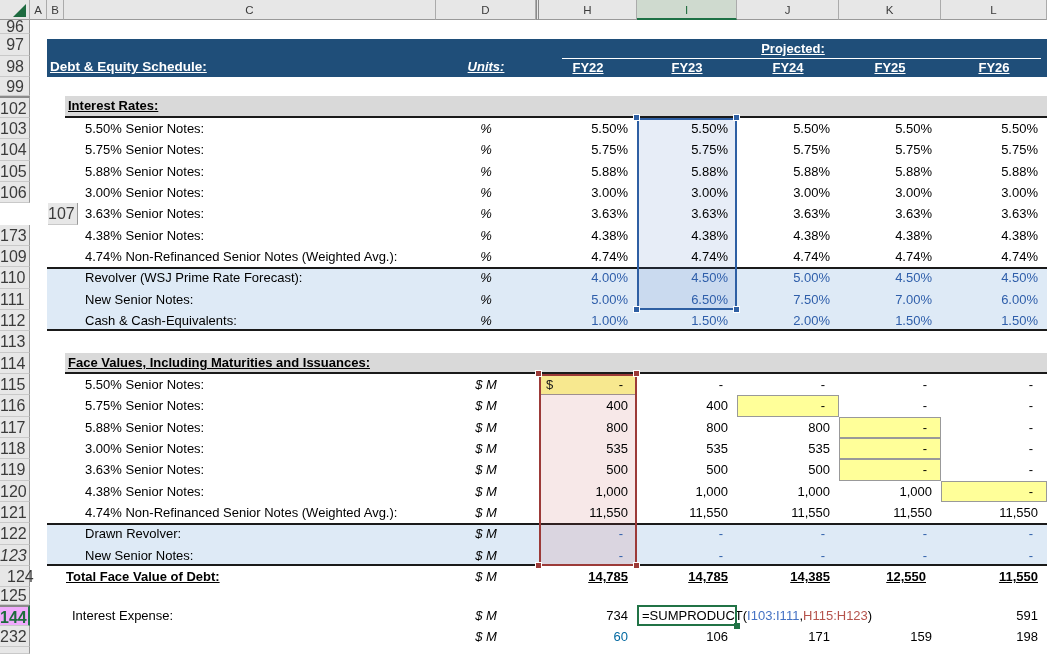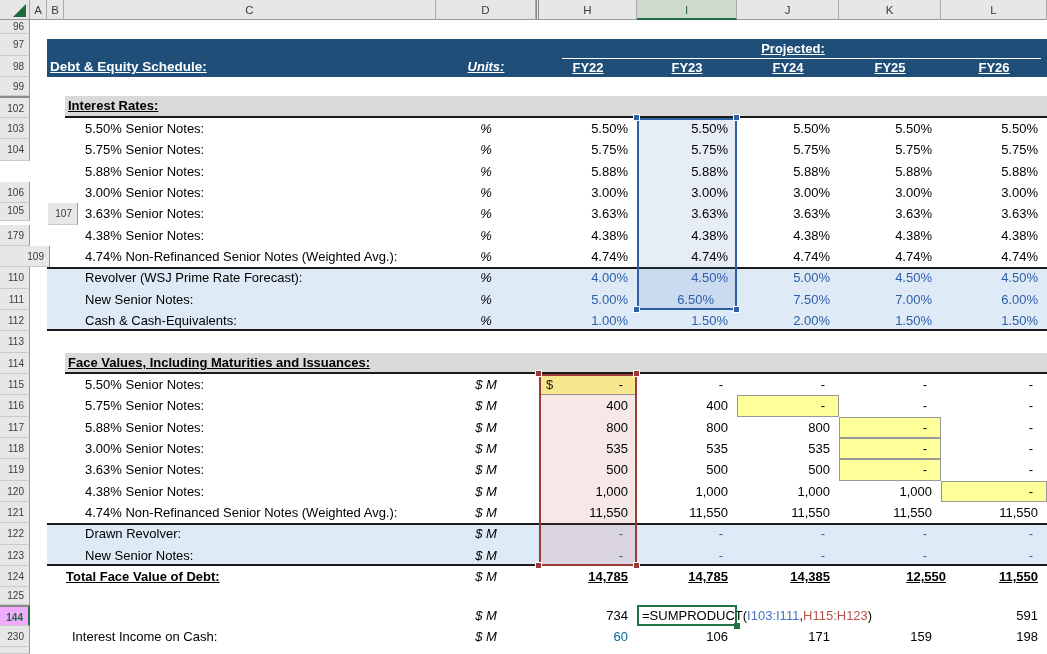--- a/index.html
+++ b/index.html
@@ -8,21 +8,21 @@
   .abs{position:absolute;box-sizing:border-box;white-space:nowrap;}
   .r{text-align:right;}
   .c{text-align:center;}
   .b{font-weight:bold;text-decoration:underline;}
   .i{font-style:italic;}
   .w{color:#fff;}
   .colhdr{background:#E7E7E7;border-right:1px solid #ABABAB;border-bottom:1px solid #999;
           color:#3b3b3b;font-size:11.5px;text-align:center;}
   .colhdr-active{background:#CFDACF;border-bottom:2px solid #1E7145;color:#1E6B3C;}
   .rowhdr{background:#E7E7E7;border-right:1px solid #999;border-bottom:1px solid #C9C9C9;
-          color:#3b3b3b;font-size:10px;text-align:right;padding-right:5px;}
+          color:#3b3b3b;font-size:16px;text-align:right;padding-right:5px;}
   .rowhdr-active{background:#f0abfc;color:#1E6B3C;font-weight:bold;border-right:2px solid #217346;}
 </style>
 </head>
 <body>
 
 <div id="sheet">
     <div class="abs " style="left: 47px; top: 39px; width: 1000px; height: 38px; line-height: 38px; background: rgb(31, 78, 121);"></div>
     <div class="abs " style="left: 562px; top: 58px; width: 479px; height: 0px; line-height: 0px; border-top: 1.5px solid rgb(255, 255, 255);"></div>
     <div class="abs " style="left: 65px; top: 96px; width: 982px; height: 22px; line-height: 22px; background: rgb(217, 217, 217); border-bottom: 2px solid rgb(26, 26, 26);"></div>
     <div class="abs " style="left: 65px; top: 353px; width: 982px; height: 21px; line-height: 21px; background: rgb(217, 217, 217); border-bottom: 2px solid rgb(26, 26, 26);"></div>
@@ -98,21 +98,21 @@
     <div class="abs " style="left: 85px; top: 267px; width: 350px; height: 22px; line-height: 22px;">Revolver (WSJ Prime Rate Forecast):</div>
     <div class="abs i c" style="left: 436px; top: 267px; width: 100px; height: 22px; line-height: 22px;">%</div>
     <div class="abs r" style="left: 539px; top: 267px; width: 98px; height: 22px; line-height: 22px; padding-right: 9px; color: rgb(46, 94, 170);">4.00%</div>
     <div class="abs r" style="left: 637px; top: 267px; width: 100px; height: 22px; line-height: 22px; padding-right: 9px; color: rgb(46, 94, 170);">4.50%</div>
     <div class="abs r" style="left: 737px; top: 267px; width: 102px; height: 22px; line-height: 22px; padding-right: 9px; color: rgb(46, 94, 170);">5.00%</div>
     <div class="abs r" style="left: 839px; top: 267px; width: 102px; height: 22px; line-height: 22px; padding-right: 9px; color: rgb(46, 94, 170);">4.50%</div>
     <div class="abs r" style="left: 941px; top: 267px; width: 106px; height: 22px; line-height: 22px; padding-right: 9px; color: rgb(46, 94, 170);">4.50%</div>
     <div class="abs " style="left: 85px; top: 289px; width: 350px; height: 21px; line-height: 21px;">New Senior Notes:</div>
     <div class="abs i c" style="left: 436px; top: 289px; width: 100px; height: 21px; line-height: 21px;">%</div>
     <div class="abs r" style="left: 539px; top: 289px; width: 98px; height: 21px; line-height: 21px; padding-right: 9px; color: rgb(46, 94, 170);">5.00%</div>
-    <div class="abs r" style="left: 637px; top: 289px; width: 100px; height: 21px; line-height: 21px; padding-right: 23px; color: rgb(46, 94, 170);">6.50%</div>
+    <div class="abs r" style="left: 637px; top: 289px; width: 100px; height: 21px; line-height: 21px; padding-right: 9px; color: rgb(46, 94, 170);">6.50%</div>
     <div class="abs r" style="left: 737px; top: 289px; width: 102px; height: 21px; line-height: 21px; padding-right: 9px; color: rgb(46, 94, 170);">7.50%</div>
     <div class="abs r" style="left: 839px; top: 289px; width: 102px; height: 21px; line-height: 21px; padding-right: 9px; color: rgb(46, 94, 170);">7.00%</div>
     <div class="abs r" style="left: 941px; top: 289px; width: 106px; height: 21px; line-height: 21px; padding-right: 9px; color: rgb(46, 94, 170);">6.00%</div>
     <div class="abs " style="left: 85px; top: 310px; width: 350px; height: 21px; line-height: 21px;">Cash &amp; Cash-Equivalents:</div>
     <div class="abs i c" style="left: 436px; top: 310px; width: 100px; height: 21px; line-height: 21px;">%</div>
     <div class="abs r" style="left: 539px; top: 310px; width: 98px; height: 21px; line-height: 21px; padding-right: 9px; color: rgb(46, 94, 170);">1.00%</div>
     <div class="abs r" style="left: 637px; top: 310px; width: 100px; height: 21px; line-height: 21px; padding-right: 9px; color: rgb(46, 94, 170);">1.50%</div>
     <div class="abs r" style="left: 737px; top: 310px; width: 102px; height: 21px; line-height: 21px; padding-right: 9px; color: rgb(46, 94, 170);">2.00%</div>
     <div class="abs r" style="left: 839px; top: 310px; width: 102px; height: 21px; line-height: 21px; padding-right: 9px; color: rgb(46, 94, 170);">1.50%</div>
     <div class="abs r" style="left: 941px; top: 310px; width: 106px; height: 21px; line-height: 21px; padding-right: 9px; color: rgb(46, 94, 170);">1.50%</div>
@@ -178,26 +178,26 @@
     <div class="abs r" style="left: 539px; top: 545px; width: 98px; height: 21px; line-height: 21px; padding-right: 14px; color: rgb(46, 94, 170);">-</div>
     <div class="abs r" style="left: 637px; top: 545px; width: 100px; height: 21px; line-height: 21px; padding-right: 14px; color: rgb(46, 94, 170);">-</div>
     <div class="abs r" style="left: 737px; top: 545px; width: 102px; height: 21px; line-height: 21px; padding-right: 14px; color: rgb(46, 94, 170);">-</div>
     <div class="abs r" style="left: 839px; top: 545px; width: 102px; height: 21px; line-height: 21px; padding-right: 14px; color: rgb(46, 94, 170);">-</div>
     <div class="abs r" style="left: 941px; top: 545px; width: 106px; height: 21px; line-height: 21px; padding-right: 14px; color: rgb(46, 94, 170);">-</div>
     <div class="abs b" style="left: 66px; top: 566px; width: 350px; height: 21px; line-height: 21px;">Total Face Value of Debt:</div>
     <div class="abs i c" style="left: 436px; top: 566px; width: 100px; height: 21px; line-height: 21px;">$ M</div>
     <div class="abs r b" style="left: 539px; top: 566px; width: 98px; height: 21px; line-height: 21px; padding-right: 9px; color: rgb(0, 0, 0);">14,785</div>
     <div class="abs r b" style="left: 637px; top: 566px; width: 100px; height: 21px; line-height: 21px; padding-right: 9px; color: rgb(0, 0, 0);">14,785</div>
     <div class="abs r b" style="left: 737px; top: 566px; width: 102px; height: 21px; line-height: 21px; padding-right: 9px; color: rgb(0, 0, 0);">14,385</div>
-    <div class="abs r b" style="left: 853px; top: 566px; width: 102px; height: 21px; line-height: 21px; padding-right: 9px; color: rgb(0, 0, 0);">12,550</div>
+    <div class="abs r b" style="left: 833px; top: 566px; width: 102px; height: 21px; line-height: 21px; padding-right: 9px; color: rgb(0, 0, 0);">12,550</div>
     <div class="abs r b" style="left: 941px; top: 566px; width: 106px; height: 21px; line-height: 21px; padding-right: 9px; color: rgb(0, 0, 0);">11,550</div>
+    <div class="abs " style="left: 72px; top: 605px; width: 350px; height: 21px; line-height: 21px;">Interest Expense:</div>
     <div class="abs i c" style="left: 436px; top: 605px; width: 100px; height: 21px; line-height: 21px;">$ M</div>
     <div class="abs r" style="left: 539px; top: 605px; width: 98px; height: 21px; line-height: 21px; padding-right: 9px; color: rgb(0, 0, 0);">734</div>
     <div class="abs r" style="left: 941px; top: 605px; width: 106px; height: 21px; line-height: 21px; padding-right: 9px; color: rgb(0, 0, 0);">591</div>
-    <div class="abs " style="left: 72px; top: 626px; width: 350px; height: 21px; line-height: 21px;">Interest Income on Cash:</div>
     <div class="abs i c" style="left: 436px; top: 626px; width: 100px; height: 21px; line-height: 21px;">$ M</div>
     <div class="abs r" style="left: 539px; top: 626px; width: 98px; height: 21px; line-height: 21px; padding-right: 9px; color: #0369a1;">60</div>
     <div class="abs r" style="left: 637px; top: 626px; width: 100px; height: 21px; line-height: 21px; padding-right: 9px; color: rgb(0, 0, 0);">106</div>
     <div class="abs r" style="left: 737px; top: 626px; width: 102px; height: 21px; line-height: 21px; padding-right: 9px; color: rgb(0, 0, 0);">171</div>
     <div class="abs r" style="left: 839px; top: 626px; width: 102px; height: 21px; line-height: 21px; padding-right: 9px; color: rgb(0, 0, 0);">159</div>
     <div class="abs r" style="left: 941px; top: 626px; width: 106px; height: 21px; line-height: 21px; padding-right: 9px; color: rgb(0, 0, 0);">198</div>
     <div class="abs " style="left: 640px; top: 606px; width: 218px; height: 19px; line-height: 19px; background: rgb(255, 255, 255);"></div>
     <div class="abs " style="left: 642px; top: 606px; width: 216px; height: 19px; line-height: 19px; overflow: visible;"><span style="color: rgb(0, 0, 0);">=SUMPRODUCT(</span><span style="color: rgb(68, 114, 196);">I103:I111</span><span style="color: rgb(0, 0, 0);">,</span><span style="color: rgb(181, 83, 76);">H115:H123</span><span style="color: rgb(0, 0, 0);">)</span></div>
     <div class="abs " style="left: 637px; top: 605px; width: 100px; height: 21px; line-height: 21px; border: 2px solid rgb(33, 115, 70); background: transparent;"></div>
     <div class="abs " style="left: 734px; top: 623px; width: 6px; height: 6px; line-height: 6px; background: rgb(33, 115, 70);"></div>
@@ -223,37 +223,37 @@
     <div class="abs colhdr" style="left: 839px; top: 0px; width: 102px; height: 20px; line-height: 20px;">K</div>
     <div class="abs colhdr" style="left: 941px; top: 0px; width: 106px; height: 20px; line-height: 20px;">L</div>
     <div class="abs " style="left: 536px; top: 0px; width: 3px; height: 20px; line-height: 20px; background: rgb(231, 231, 231); border-left: 1px solid rgb(138, 138, 138); border-right: 1px solid rgb(138, 138, 138); border-bottom: 1px solid rgb(153, 153, 153);"></div>
     <div class="abs rowhdr" style="left: 0px; top: 20px; width: 30px; height: 14px; line-height: 14px;">96</div>
     <div class="abs rowhdr" style="left: 0px; top: 34px; width: 30px; height: 22px; line-height: 22px;">97</div>
     <div class="abs rowhdr" style="left: 0px; top: 56px; width: 30px; height: 21px; line-height: 21px;">98</div>
     <div class="abs rowhdr" style="left: 0px; top: 77px; width: 30px; height: 19px; line-height: 19px;">99</div>
     <div class="abs rowhdr" style="left: 0px; top: 96px; width: 30px; height: 22px; line-height: 22px; border-top: 2px solid rgb(138, 138, 138);">102</div>
     <div class="abs rowhdr" style="left: 0px; top: 118px; width: 30px; height: 21px; line-height: 21px;">103</div>
     <div class="abs rowhdr" style="left: 0px; top: 139px; width: 30px; height: 22px; line-height: 22px;">104</div>
-    <div class="abs rowhdr" style="left: 0px; top: 161px; width: 30px; height: 21px; line-height: 21px; margin-top: 39px;">105</div>
+    <div class="abs rowhdr" style="left: 0px; top: 161px; width: 30px; height: 21px; line-height: 21px;">105</div>
     <div class="abs rowhdr" style="left: 0px; top: 182px; width: 30px; height: 21px; line-height: 21px;">106</div>
     <div class="abs rowhdr" style="left: 0px; top: 203px; width: 30px; height: 22px; line-height: 22px; margin-left: 48px;">107</div>
-    <div class="abs rowhdr" style="left: 0px; top: 225px; width: 30px; height: 21px; line-height: 21px;">179</div>
-    <div class="abs rowhdr" style="left: 0px; top: 246px; width: 50px; height: 21px; line-height: 21px;">109</div>
+    <div class="abs rowhdr" style="left: 0px; top: 225px; width: 30px; height: 21px; line-height: 21px;">173</div>
+    <div class="abs rowhdr" style="left: 0px; top: 246px; width: 30px; height: 21px; line-height: 21px;">109</div>
     <div class="abs rowhdr" style="left: 0px; top: 267px; width: 30px; height: 22px; line-height: 22px;">110</div>
     <div class="abs rowhdr" style="left: 0px; top: 289px; width: 30px; height: 21px; line-height: 21px;">111</div>
     <div class="abs rowhdr" style="left: 0px; top: 310px; width: 30px; height: 21px; line-height: 21px;">112</div>
     <div class="abs rowhdr" style="left: 0px; top: 331px; width: 30px; height: 22px; line-height: 22px;">113</div>
     <div class="abs rowhdr" style="left: 0px; top: 353px; width: 30px; height: 21px; line-height: 21px;">114</div>
     <div class="abs rowhdr" style="left: 0px; top: 374px; width: 30px; height: 21px; line-height: 21px;">115</div>
     <div class="abs rowhdr" style="left: 0px; top: 395px; width: 30px; height: 22px; line-height: 22px;">116</div>
     <div class="abs rowhdr" style="left: 0px; top: 417px; width: 30px; height: 21px; line-height: 21px;">117</div>
     <div class="abs rowhdr" style="left: 0px; top: 438px; width: 30px; height: 21px; line-height: 21px;">118</div>
     <div class="abs rowhdr" style="left: 0px; top: 459px; width: 30px; height: 22px; line-height: 22px;">119</div>
     <div class="abs rowhdr" style="left: 0px; top: 481px; width: 30px; height: 21px; line-height: 21px;">120</div>
     <div class="abs rowhdr" style="left: 0px; top: 502px; width: 30px; height: 21px; line-height: 21px;">121</div>
     <div class="abs rowhdr" style="left: 0px; top: 523px; width: 30px; height: 22px; line-height: 22px;">122</div>
-    <div class="abs rowhdr" style="left: 0px; top: 545px; width: 30px; height: 21px; line-height: 21px;">123</div>
+    <div class="abs rowhdr" style="left: 0px; top: 545px; width: 30px; height: 21px; line-height: 21px; font-style: italic;">123</div>
     <div class="abs rowhdr" style="left: 0px; top: 566px; width: 30px; height: 21px; line-height: 21px; padding-left: 7px;">124</div>
     <div class="abs rowhdr" style="left: 0px; top: 587px; width: 30px; height: 18px; line-height: 18px;">125</div>
     <div class="abs rowhdr rowhdr-active" style="left: 0px; top: 605px; width: 30px; height: 21px; line-height: 21px; border-top: 2px solid rgb(138, 138, 138);">144</div>
-    <div class="abs rowhdr" style="left: 0px; top: 626px; width: 30px; height: 21px; line-height: 21px;">230</div>
+    <div class="abs rowhdr" style="left: 0px; top: 626px; width: 30px; height: 21px; line-height: 21px;">232</div>
     <div class="abs rowhdr" style="left: 0px; top: 647px; width: 30px; height: 7px; line-height: 7px;"></div>
   </div>
 
 </body></html>

